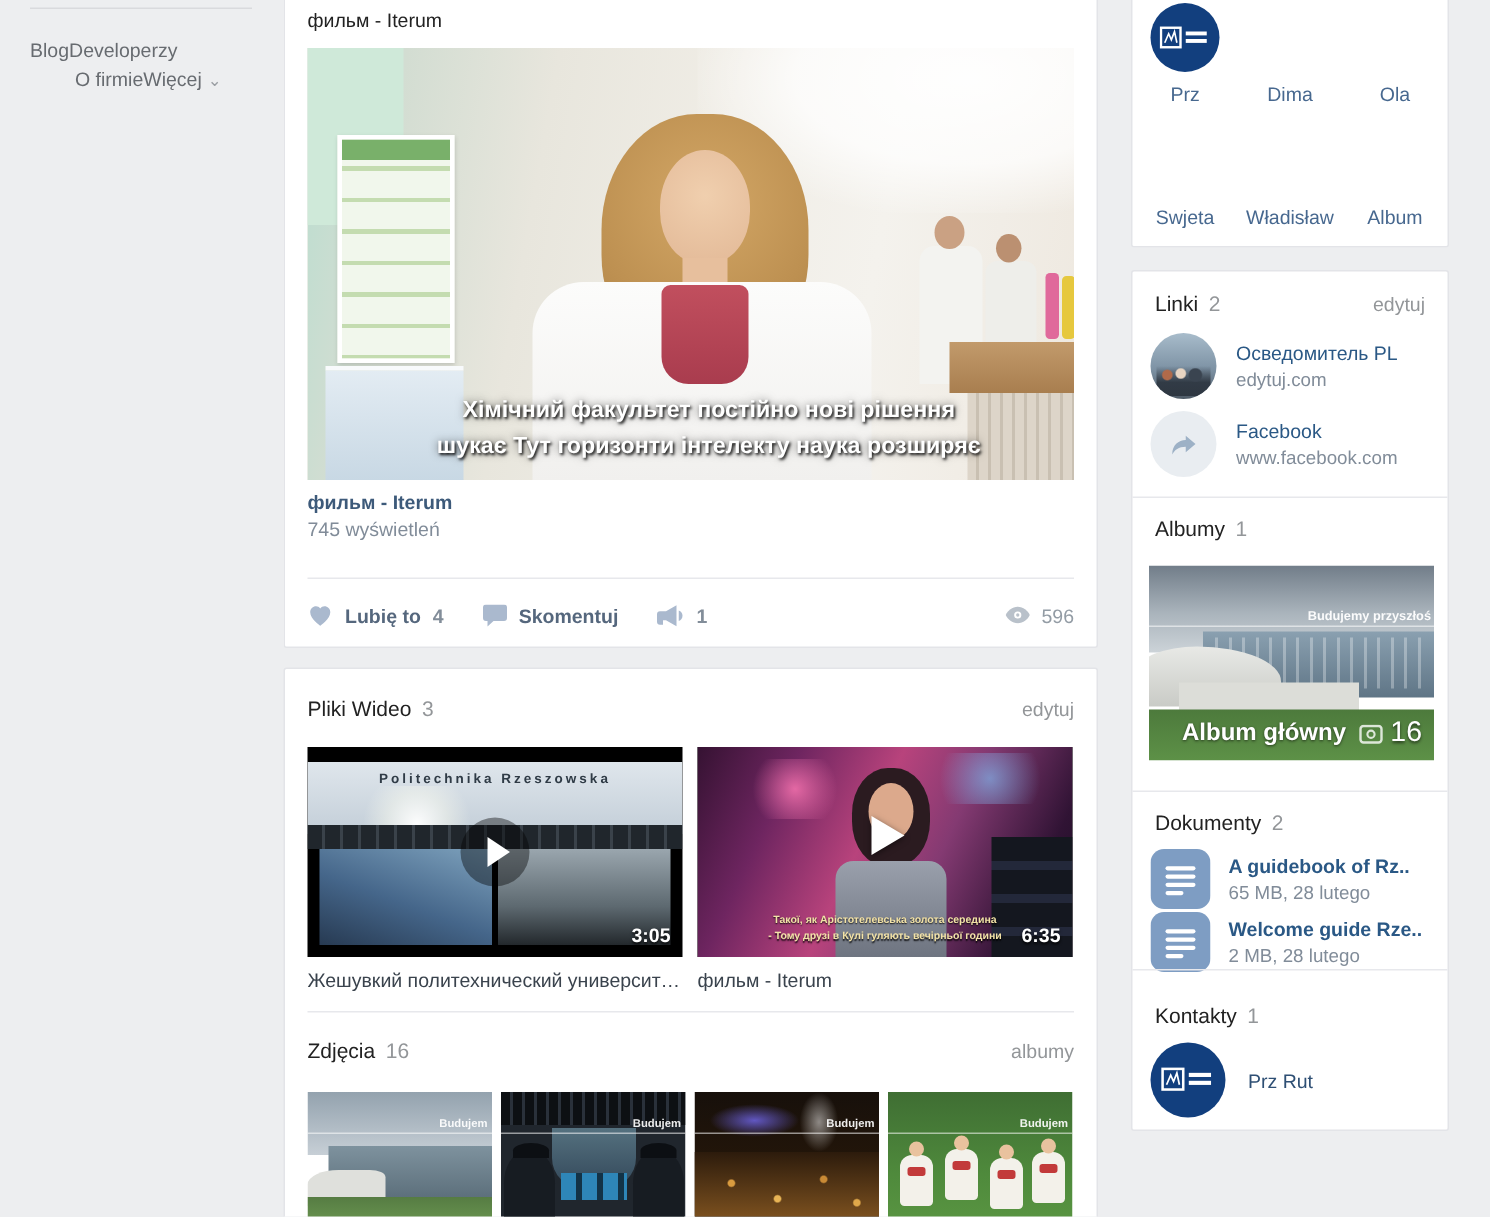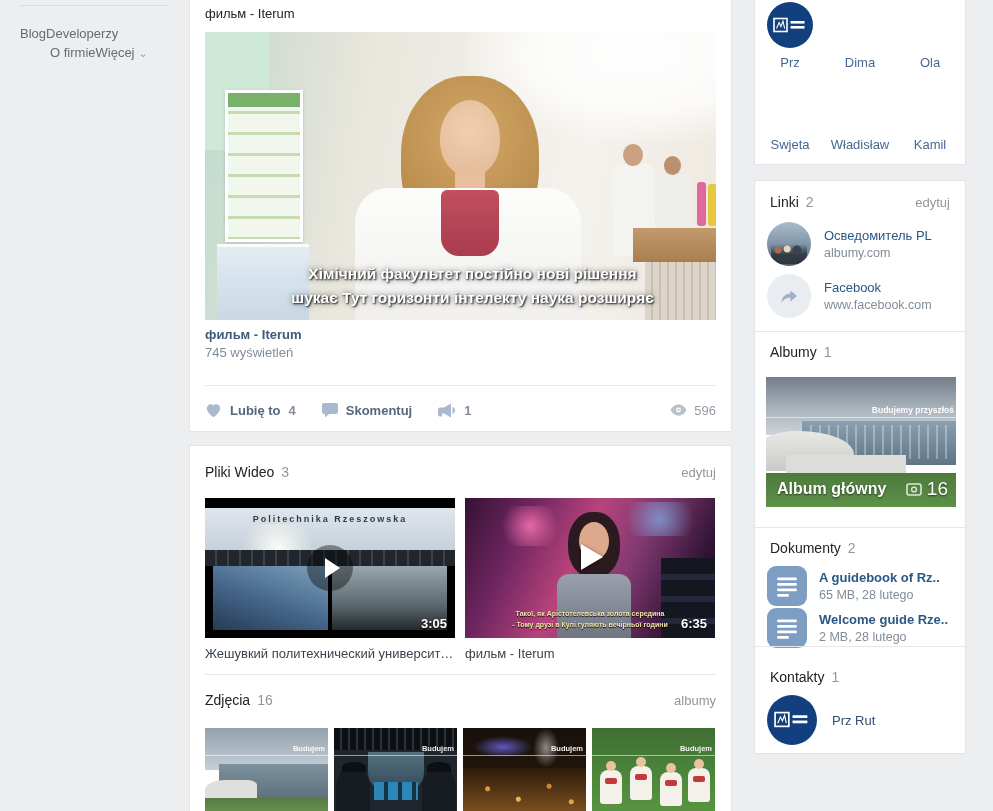--- a/index.html
+++ b/index.html
@@ -154,21 +154,21 @@
   .litem-sub { color: #818c99; font-size: 12.5px; margin-top: 3px; }
   .album-cover { position: absolute; left: 11px; top: 196px; width: 190px; height: 130px; overflow: hidden; cursor: pointer; }
   .al-sky { left: 0; top: 0; width: 190px; height: 58px; background: linear-gradient(180deg,#717d89 0%,#aab4bc 55%,#ccd3d8 100%); }
   .al-bldg { left: 36px; top: 44px; width: 154px; height: 44px; background: linear-gradient(180deg,#8aa0b0,#5f7586); }
   .al-glass { left: 44px; top: 48px; width: 140px; height: 34px; background: repeating-linear-gradient(90deg, rgba(255,255,255,.3) 0 2px, transparent 2px 9px); }
   .al-dome { left: -8px; top: 54px; width: 96px; height: 40px; background: linear-gradient(180deg,#e8e9e6,#c9cbc6); border-radius: 50% 70% 0 0; }
   .al-front { left: 20px; top: 78px; width: 120px; height: 22px; background: #dcddd8; }
   .al-green { left: 0; top: 96px; width: 190px; height: 34px; background: linear-gradient(180deg,#4d7a3c,#5d9147); }
   .al-wm { position: absolute; right: 2px; top: 28px; color: rgba(255,255,255,.95); font-size: 8.5px; font-weight: bold; white-space: nowrap; }
   .al-wmline { position: absolute; left: 0; right: 0; top: 40px; height: 1px; background: rgba(255,255,255,.55); }
-  .al-name { position: absolute; left: 11px; bottom: 9px; color: #fff; font-size: 16px; font-weight: bold; text-shadow: 0 1px 2px rgba(0,0,0,.6); text-align: right; }
+  .al-name { position: absolute; left: 22px; bottom: 9px; color: #fff; font-size: 16px; font-weight: bold; text-shadow: 0 1px 2px rgba(0,0,0,.6); text-align: right; }
   .al-count { position: absolute; right: 8px; bottom: 7px; display: flex; align-items: center; gap: 5px; color: #fff; font-size: 19px; text-shadow: 0 1px 2px rgba(0,0,0,.6); }
   .doc-item { position: absolute; left: 12px; right: 10px; display: flex; align-items: center; gap: 12px; cursor: pointer; }
   .doc-name { color: #2a5885; font-weight: bold; white-space: nowrap; }
   .doc-meta { color: #818c99; font-size: 12.5px; margin-top: 3px; }
   .contact-item { position: absolute; left: 12px; display: flex; align-items: center; gap: 15px; cursor: pointer; }
   .cavatar { width: 50px; height: 50px; border-radius: 50%; }
   .contact-name { color: #2e4f74; }
 </style>
 </head>
 <body>
@@ -362,37 +362,37 @@
     <div class="mcell">
       <div class="mavatar blank"></div>
       <div class="mname">Swjeta</div>
     </div>
     <div class="mcell">
       <div class="mavatar blank"></div>
       <div class="mname">Władisław</div>
     </div>
     <div class="mcell">
       <div class="mavatar blank"></div>
-      <div class="mname">Kamil</div>
+      <div class="mname">Album</div>
     </div>
   </div>
 </div>
 
 <div class="card info-card">
 
   <div class="ihead" style="top:13px">
     <span class="sec-title">Linki</span>
     <span class="sec-count">2</span>
     <a class="sec-action">edytuj</a>
   </div>
   <div class="link-item" style="top:41px">
     <div class="litem-avatar issuu-av"></div>
     <div>
       <div class="litem-title">Осведомитель PL</div>
-      <div class="litem-sub">albumy.com</div>
+      <div class="litem-sub">edytuj.com</div>
     </div>
   </div>
   <div class="link-item" style="top:93px">
     <div class="litem-avatar fb-av">
       <svg width="18" height="17" viewBox="0 0 18 17">
           <path d="M10.5 2.5l6.5 5.5-6.5 5.5V9.8C5.8 9.8 3 12 1.5 15 1.5 8.6 5.6 5.6 10.5 5.4V2.5z" fill="#9db1c6"></path>
         </svg>
     </div>
     <div>
       <div class="litem-title">Facebook</div>

